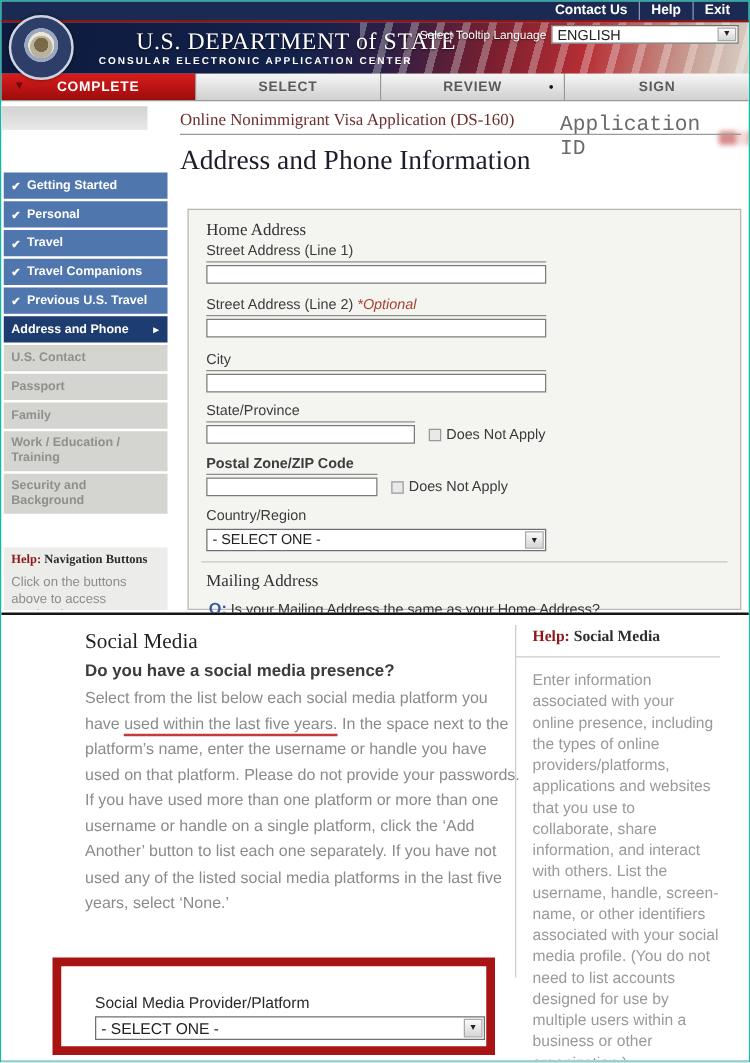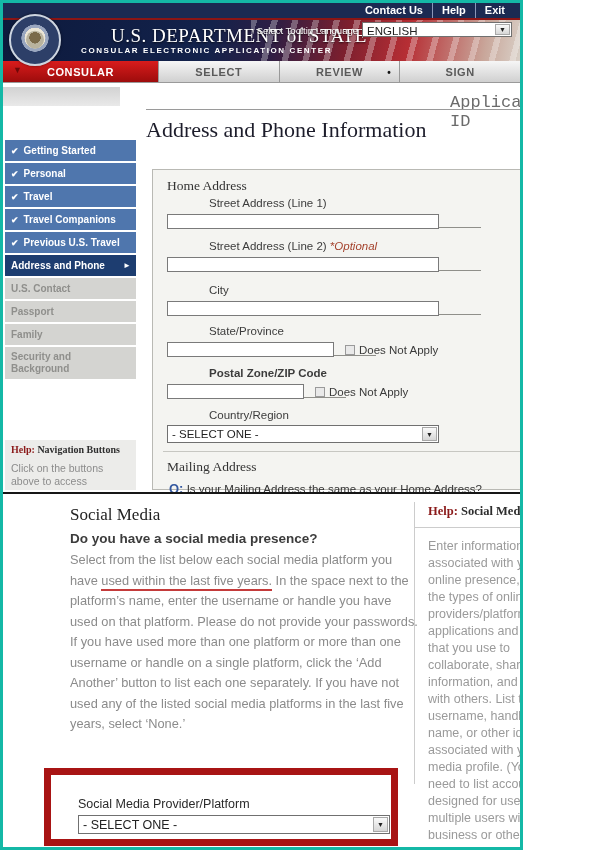--- a/index.html
+++ b/index.html
@@ -1,18 +1,18 @@
 <!DOCTYPE html>
 <html><head>
 <meta charset="utf-8">
 <style>
   * { margin:0; padding:0; box-sizing:border-box; }
   html,body { width:600px; height:850px; }
   body { font-family:"Liberation Sans", sans-serif; background:#fff; position:relative; overflow:hidden; }
-  .screen { position:absolute; left:0; top:0; width:523px; height:850px; border:3px solid #14b8a6; background:#fff; overflow:hidden; }
+  .screen { position:absolute; left:0; top:0; width:600px; height:850px; border:1px solid #14b8a6; background:#fff; overflow:hidden; }
 
   
   .topbar { position:absolute; top:0; left:0; width:100%; height:17px; background:#1b2a52; border-bottom:2px solid #8c1515; display:flex; justify-content:flex-end; align-items:center; padding-right:6px; }
   .toplink { color:#fff; font-size:11px; font-weight:bold; padding:0 9px; cursor:pointer; line-height:15px; }
   .toplink + .toplink { border-left:1px solid #8a97b8; }
 
   
   .banner { position:absolute; top:17px; left:0; width:100%; height:41px; overflow:visible;
     background:linear-gradient(100deg,#0d1a3d 0%,#13224b 40%,#2e1e44 52%,#7c1f2e 66%,#b62e34 78%,#c9a79b 93%,#d9d0c7 100%); }
   .banner .stripes { position:absolute; right:0; top:0; width:52%; height:41px;
@@ -54,21 +54,21 @@
   .check { font-size:9px; flex:0 0 auto; }
   .arrow-r { font-size:8px; flex:0 0 auto; }
   .side-help { position:absolute; left:2px; top:437px; width:131px; height:50px; background:#ececea; padding:4px 6px; overflow:hidden; }
   .side-help-title { font-family:"Liberation Serif", serif; font-size:10px; font-weight:bold; color:#2e2e2e; }
   .help-prefix { color:#8b1a1a; }
   .side-help-text { margin-top:7px; font-size:10.5px; color:#8c8c8c; line-height:13px; }
 
   
   .panel { position:absolute; left:149px; top:166px; width:443px; height:321px; background:#f4f4f1; border:1px solid #b9b9b4; }
   .sec-heading { position:absolute; left:14px; font-family:"Liberation Serif", serif; font-size:13.5px; color:#333; }
-  .flabel { position:absolute; left:14px; font-size:11.5px; color:#3c3c3c; border-bottom:1px solid #8f8f8a; padding-bottom:18px;margin-left:42px; }
+  .flabel { position:absolute; left:14px; font-size:11.5px; color:#3c3c3c; border-bottom:1px solid #8f8f8a; padding-bottom:2px; }
   .optional { color:#a5432e; font-style:italic; }
   .tinput { position:absolute; left:14px; height:15px; border:1px solid #7a7a7a; background:#fff; font-size:11px; padding:0 3px; font-family:"Liberation Sans",sans-serif; }
   .cbrow { position:absolute; display:flex; align-items:center; gap:4px; font-size:11.5px; color:#3a3a3a; }
   .cb { width:10px; height:10px; background:#e9e9e9; border:1px solid #9a9a9a; display:inline-block; }
   .combo { background:#fff; border:1px solid #707070; display:flex; align-items:stretch; justify-content:space-between; font-size:11.5px; color:#222; cursor:pointer; }
   .combo .val { padding:2px 0 0 4px; white-space:nowrap; overflow:hidden; }
   .combo .btn { width:15px; margin:1px; background:linear-gradient(#fafafa,#d6d6d6); border:1px solid #a8a8a8; display:flex; align-items:center; justify-content:center; font-size:7px; color:#222; flex:0 0 auto; }
   .panel-divider { position:absolute; left:10px; top:281px; width:421px; border-top:1px solid #c7c7c2; }
   .q-row { position:absolute; left:16px; top:311px; font-size:11.5px; color:#333; }
   .q-mark { color:#33579f; font-weight:bold; font-size:13px; }
@@ -108,36 +108,37 @@
   <div class="agency-sub">CONSULAR ELECTRONIC APPLICATION CENTER</div>
   <div class="tooltip-label">Select Tooltip Language</div>
   <div class="lang-combo combo">
     <span class="val">ENGLISH</span>
     <span class="btn">▼</span>
   </div>
 
   <div class="tabs">
     <div class="tab tab-complete">
       <span class="tri">▼</span>
-      <span>CONSULAR</span>
+      <span>COMPLETE</span>
     </div>
     <div class="tab tab-gray">
       <span>SELECT</span>
     </div>
     <div class="tab tab-gray">
       <span>REVIEW</span>
       <span class="dot">•</span>
     </div>
     <div class="tab tab-gray">
       <span>SIGN</span>
     </div>
   </div>
 
   <div class="tab-shadow"></div>
 
+  <div class="app-title">Online Nonimmigrant Visa Application (DS-160)</div>
   <div class="app-id">
     <span>Application ID</span>
     <span class="redact"></span>
   </div>
   <div class="title-rule"></div>
   <div class="page-title">Address and Phone Information</div>
 
   <div class="sidebar">
     <div class="side-item side-done">
       <span class="check">✔</span>
@@ -165,20 +166,23 @@
       <span class="arrow-r">►</span>
     </div>
     <div class="side-item side-todo">
       <span>U.S. Contact</span>
     </div>
     <div class="side-item side-todo">
       <span>Passport</span>
     </div>
     <div class="side-item side-todo">
       <span>Family</span>
+    </div>
+    <div class="side-item side-todo">
+      <span>Work / Education / Training</span>
     </div>
     <div class="side-item side-todo">
       <span>Security and Background</span>
     </div>
   </div>
 
   <div class="side-help">
     <div class="side-help-title">
       <span class="help-prefix">Help:</span>
       <span>Navigation Buttons</span>

